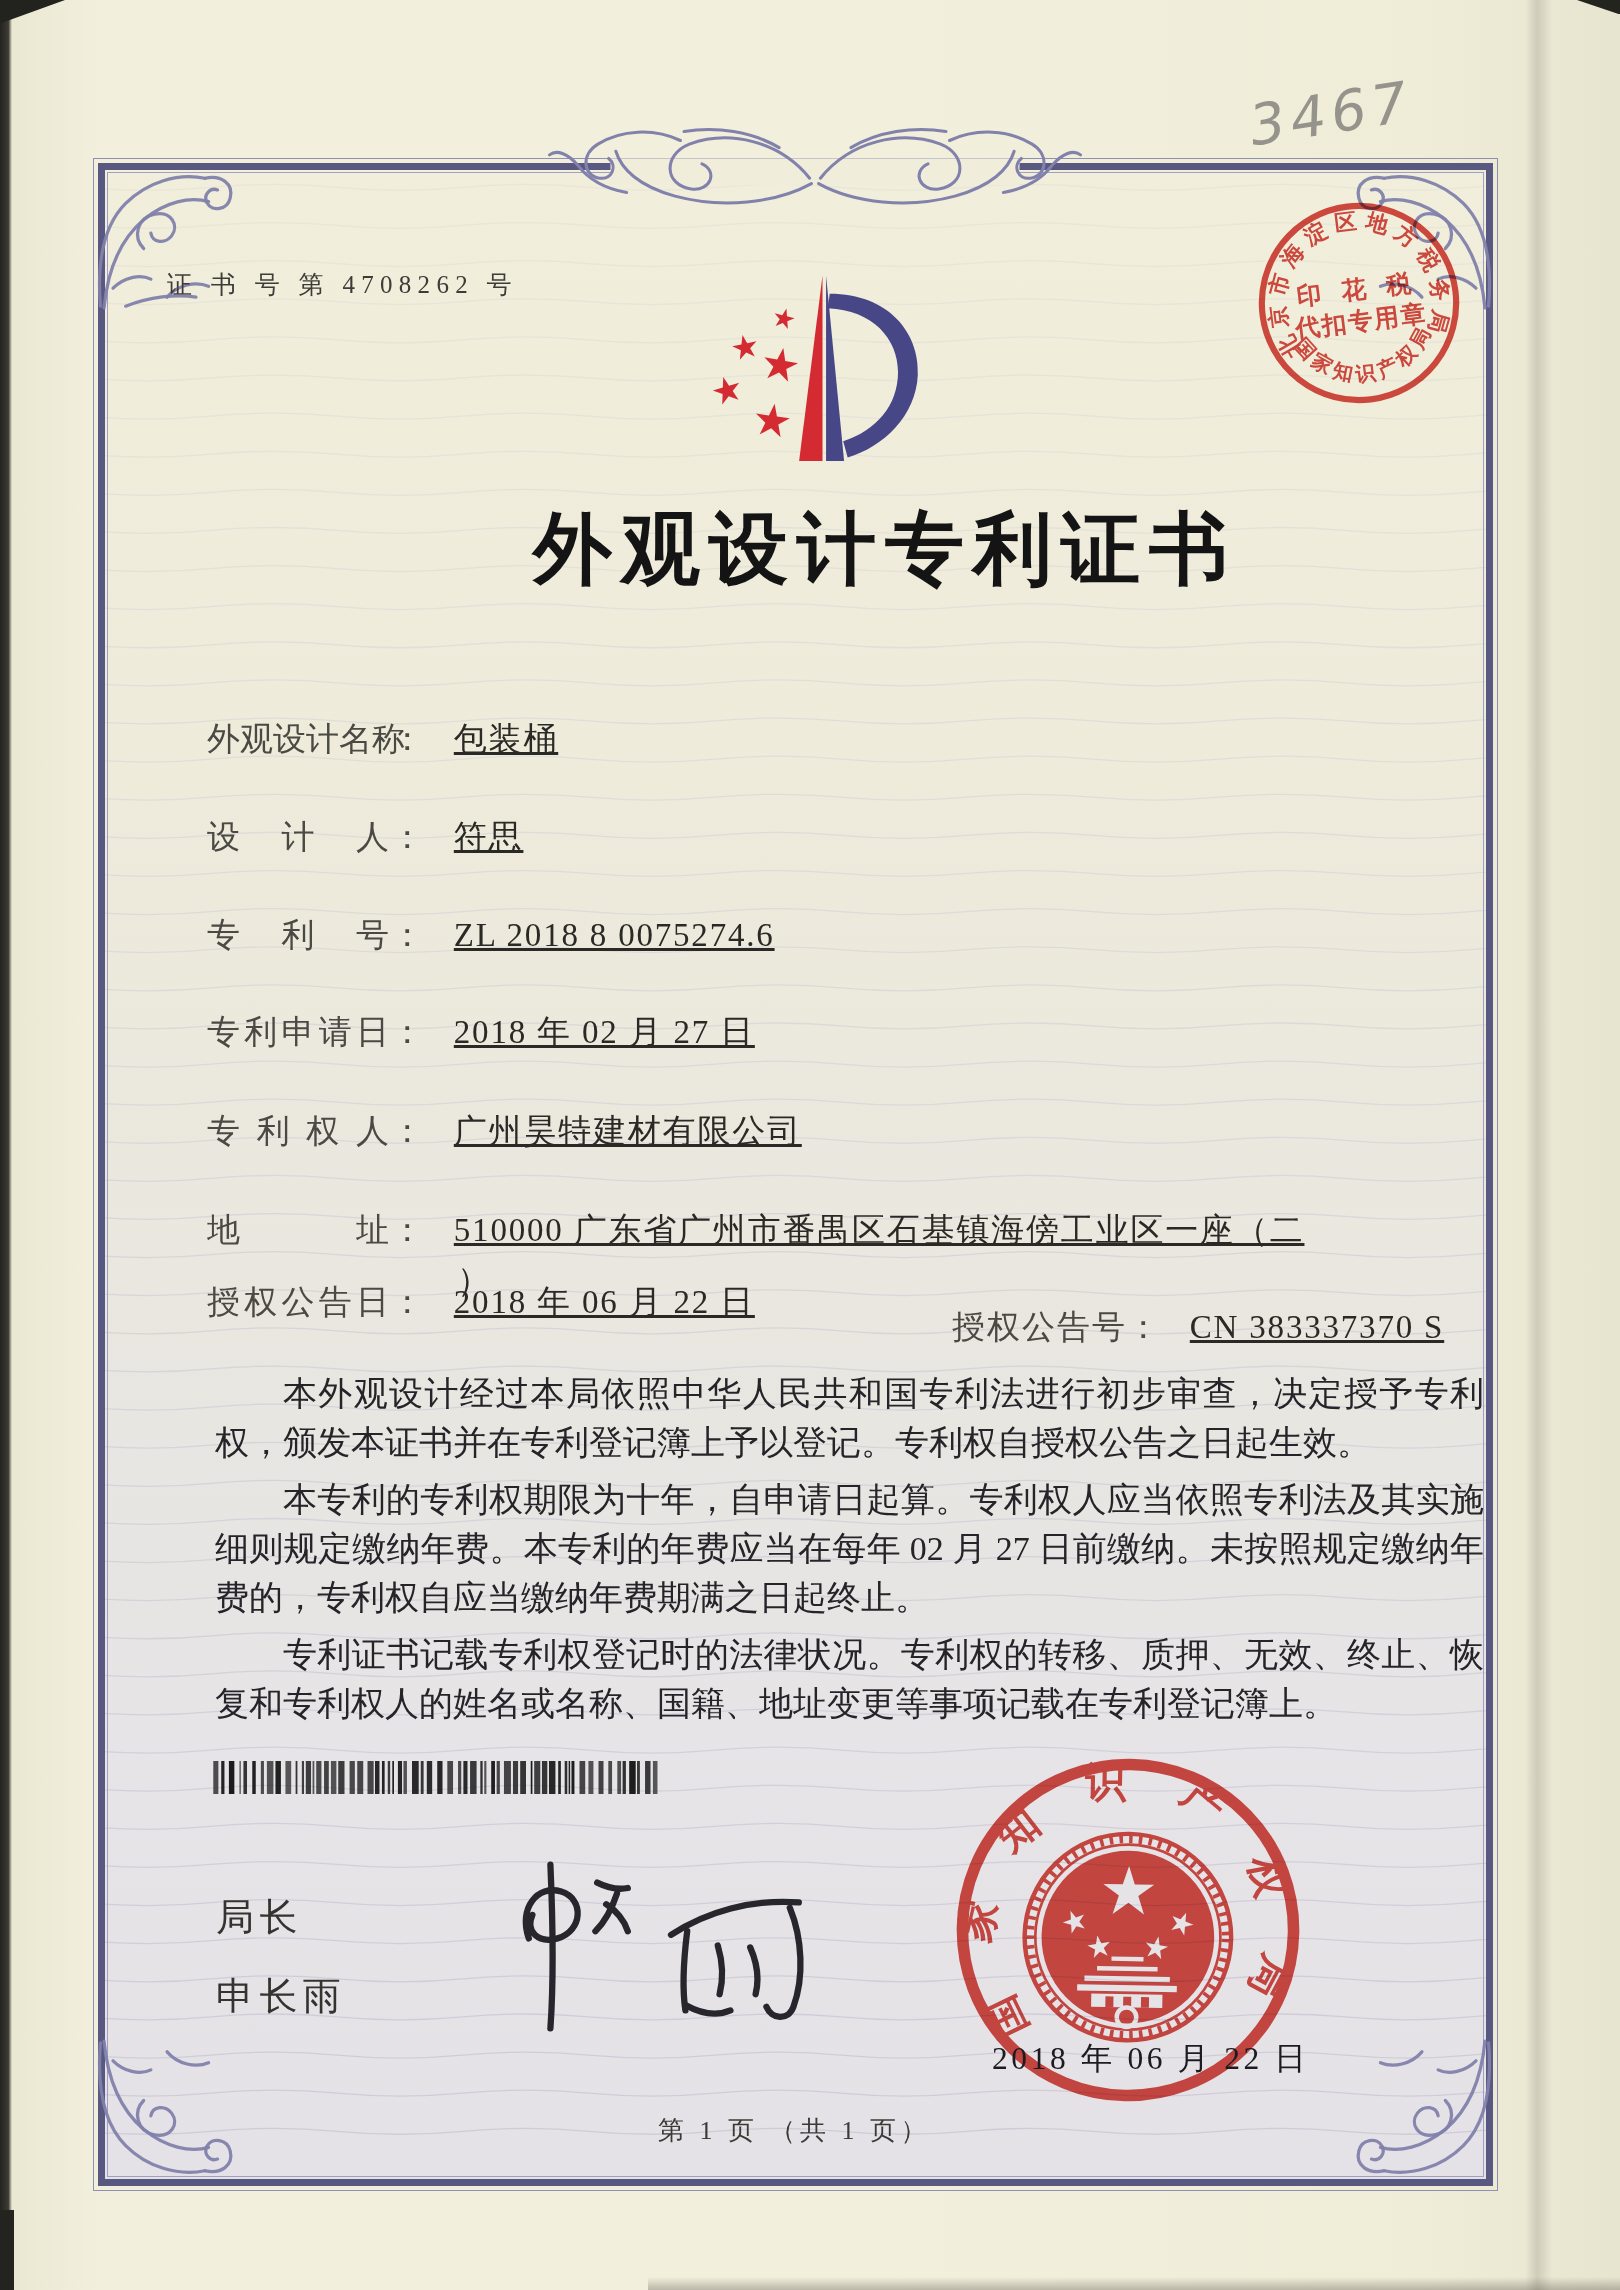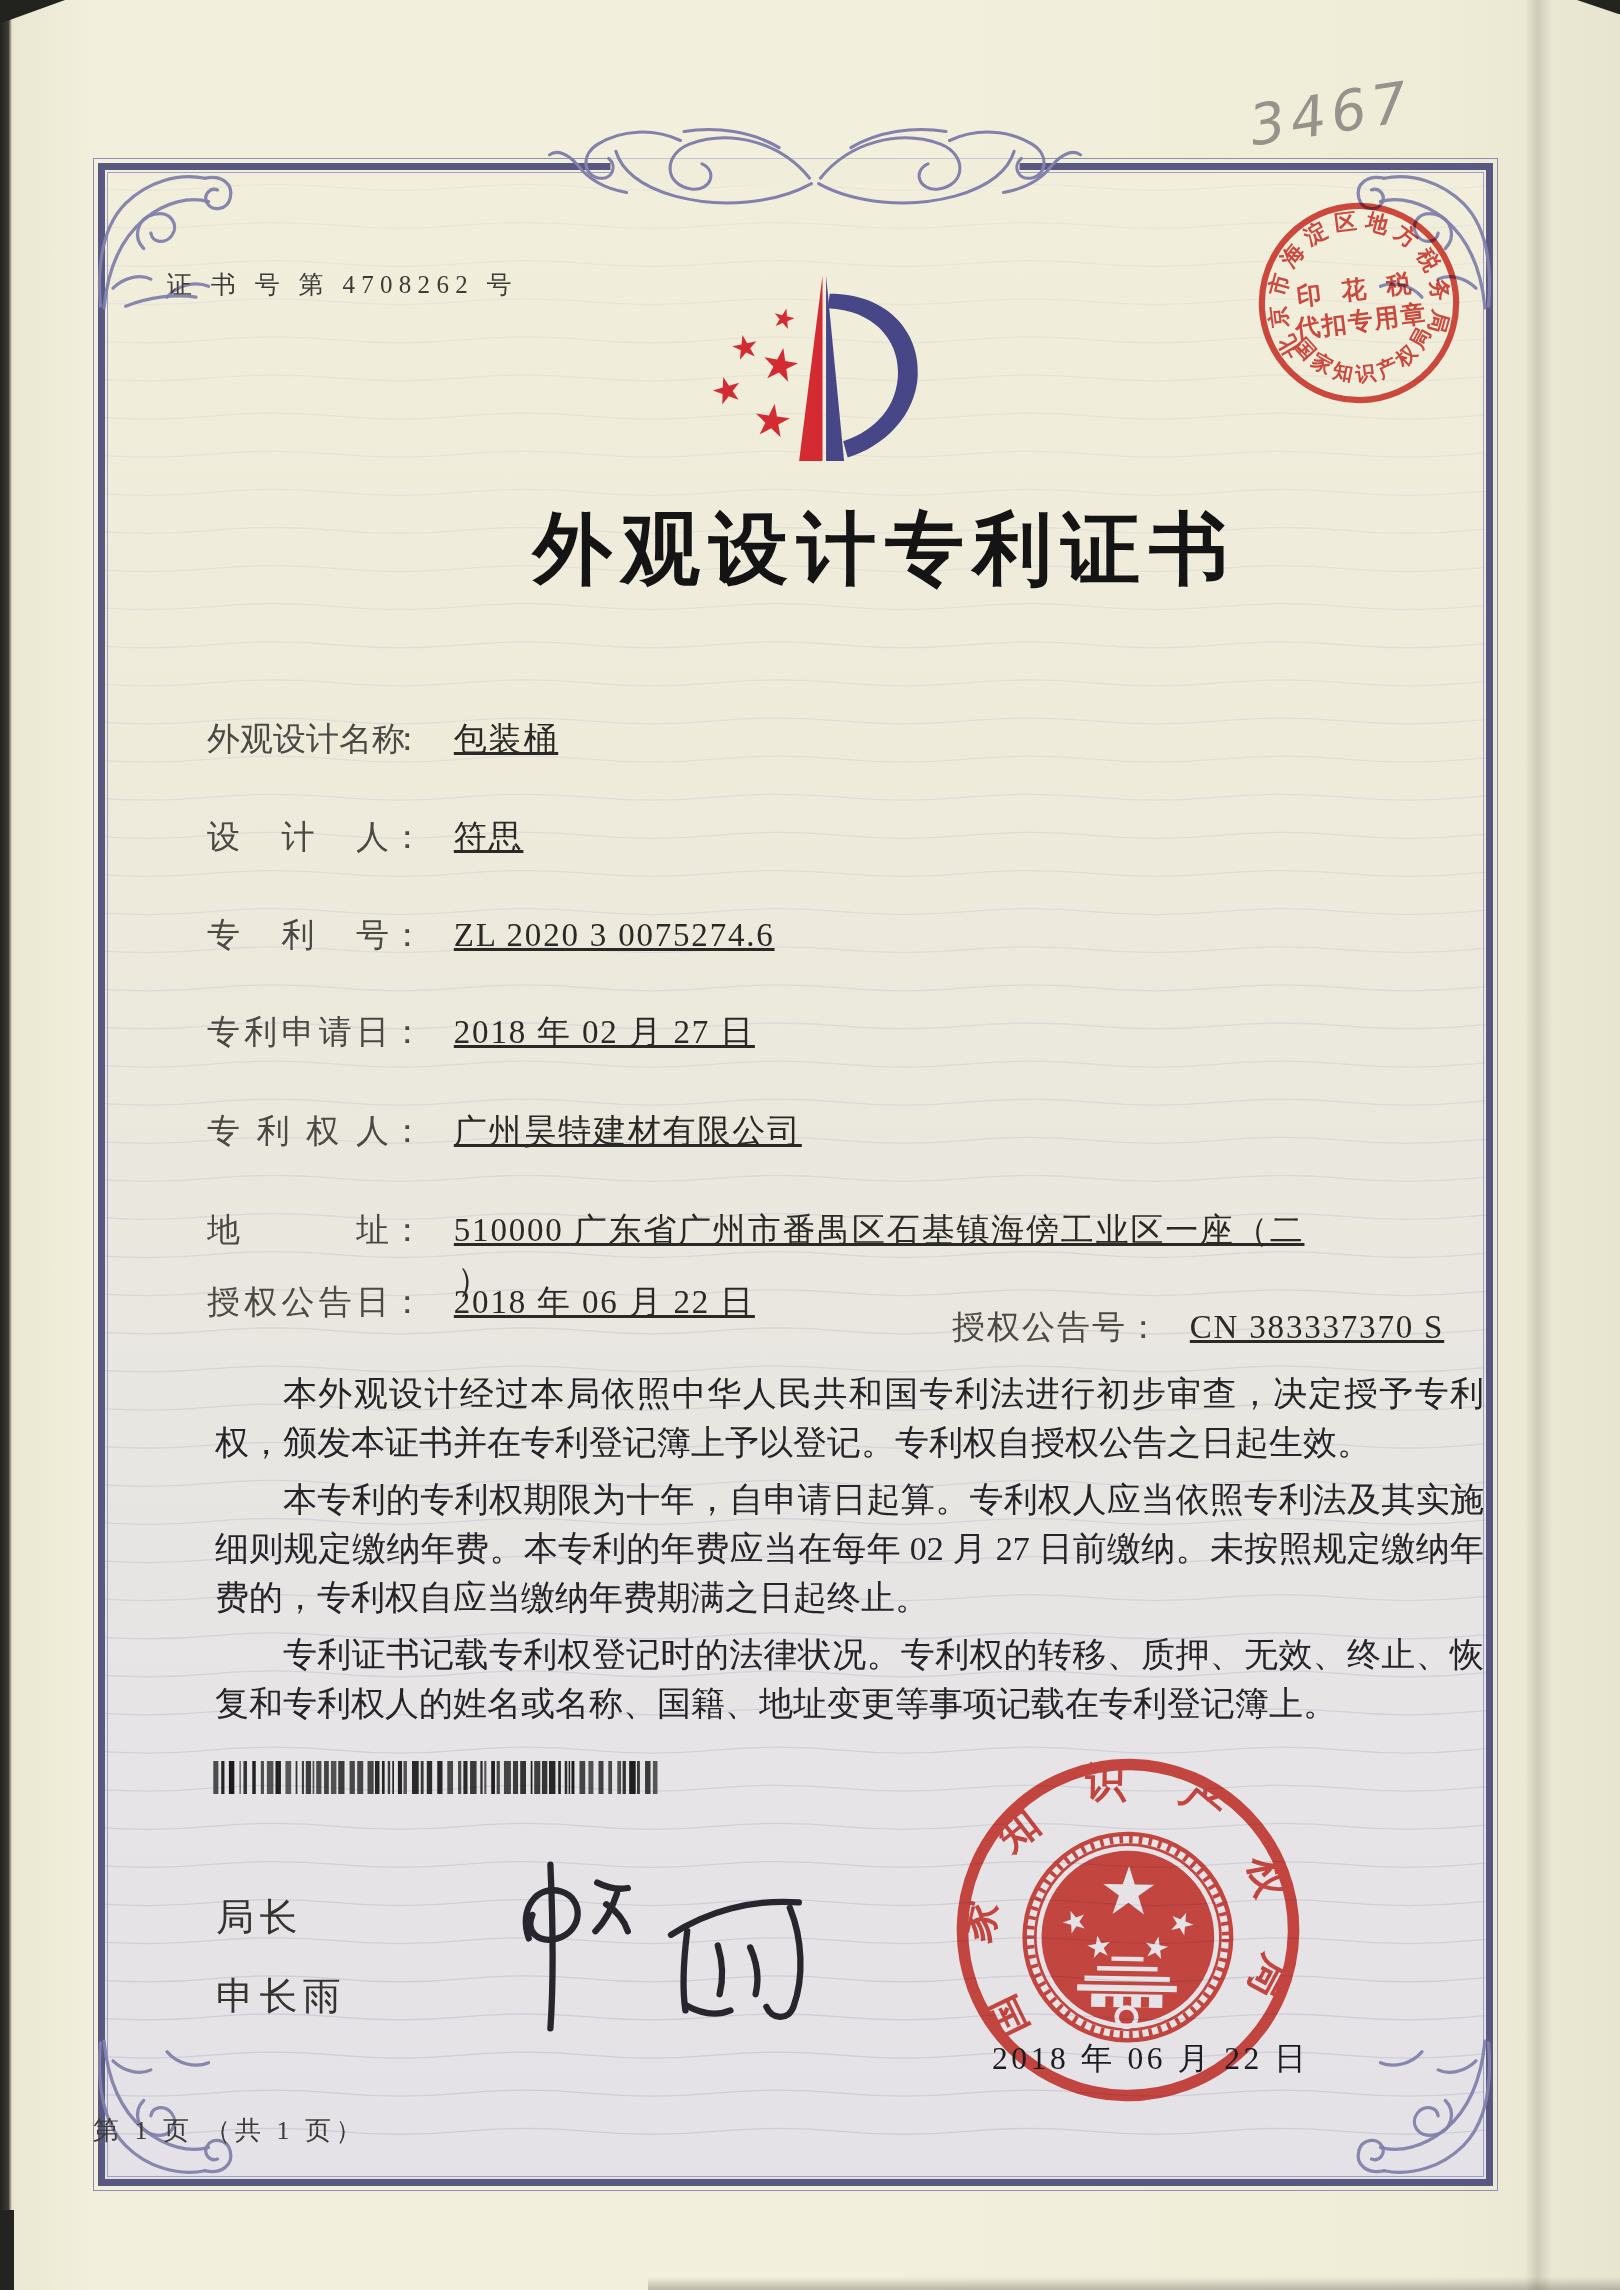--- a/index.html
+++ b/index.html
@@ -55,21 +55,21 @@
   .director-title{position:absolute;left:216px;top:1892px;font-size:38px;color:#35332f;letter-spacing:5.4px;z-index:3;}
   .director-name{position:absolute;left:216px;top:1971px;font-size:38px;color:#35332f;letter-spacing:5.4px;z-index:3;}
   .signature{position:absolute;left:482px;top:1852px;z-index:4;}
   .signature path{stroke:#26262c;stroke-width:7;fill:none;stroke-linecap:round;stroke-linejoin:round;}
   .tax-stamp{position:absolute;left:1253px;top:197px;z-index:4;mix-blend-mode:multiply;
              opacity:.95;transform:rotate(-7deg);}
   .grant-seal{position:absolute;left:950px;top:1752px;z-index:4;mix-blend-mode:multiply;
               opacity:.95;transform:rotate(1deg);}
   .seal-date{position:absolute;left:992px;top:2038px;font-size:31.5px;color:#1c1c20;
              letter-spacing:3.6px;z-index:5;}
-  .footer{position:absolute;left:93px;top:2113px;width:1403px;
+  .footer{position:absolute;left:93px;top:2113px;width:1403px;text-align:center;
           font-size:26px;letter-spacing:4.5px;color:#3c3a36;z-index:3;}
   .stamp-text{font-family:"Liberation Serif","DejaVu Serif",serif;font-weight:bold;}
 </style>
 </head>
 <body>
 
 <div class="page">
 
   <div class="interior">
     <svg id="waves" width="1384" height="2009" viewBox="0 0 1538 2232" preserveAspectRatio="none">
@@ -236,21 +236,21 @@
 
   <div class="title">外观设计专利证书</div>
 
   <div class="row" style="top:717px">
     <span class="flabel">外观设计名称</span><span class="fcolon">：</span><span class="fvalue">包装桶</span>
   </div>
   <div class="row" style="top:815px">
     <span class="flabel">设计人</span><span class="fcolon">：</span><span class="fvalue">符思</span>
   </div>
   <div class="row" style="top:913px">
-    <span class="flabel">专利号</span><span class="fcolon">：</span><span class="fvalue">ZL 2020 3 0075274.6</span>
+    <span class="flabel">专利号</span><span class="fcolon">：</span><span class="fvalue">ZL 2018 8 0075274.6</span>
   </div>
   <div class="row" style="top:1010px">
     <span class="flabel">专利申请日</span><span class="fcolon">：</span><span class="fvalue">2018 年 02 月 27 日</span>
   </div>
   <div class="row" style="top:1109px">
     <span class="flabel">专利权人</span><span class="fcolon">：</span><span class="fvalue">广州昊特建材有限公司</span>
   </div>
   <div class="row" style="top:1208px">
     <span class="flabel">地址</span><span class="fcolon">：</span><span class="fvalue">510000  广东省广州市番禺区石基镇海傍工业区一座（二</span>
   </div>

